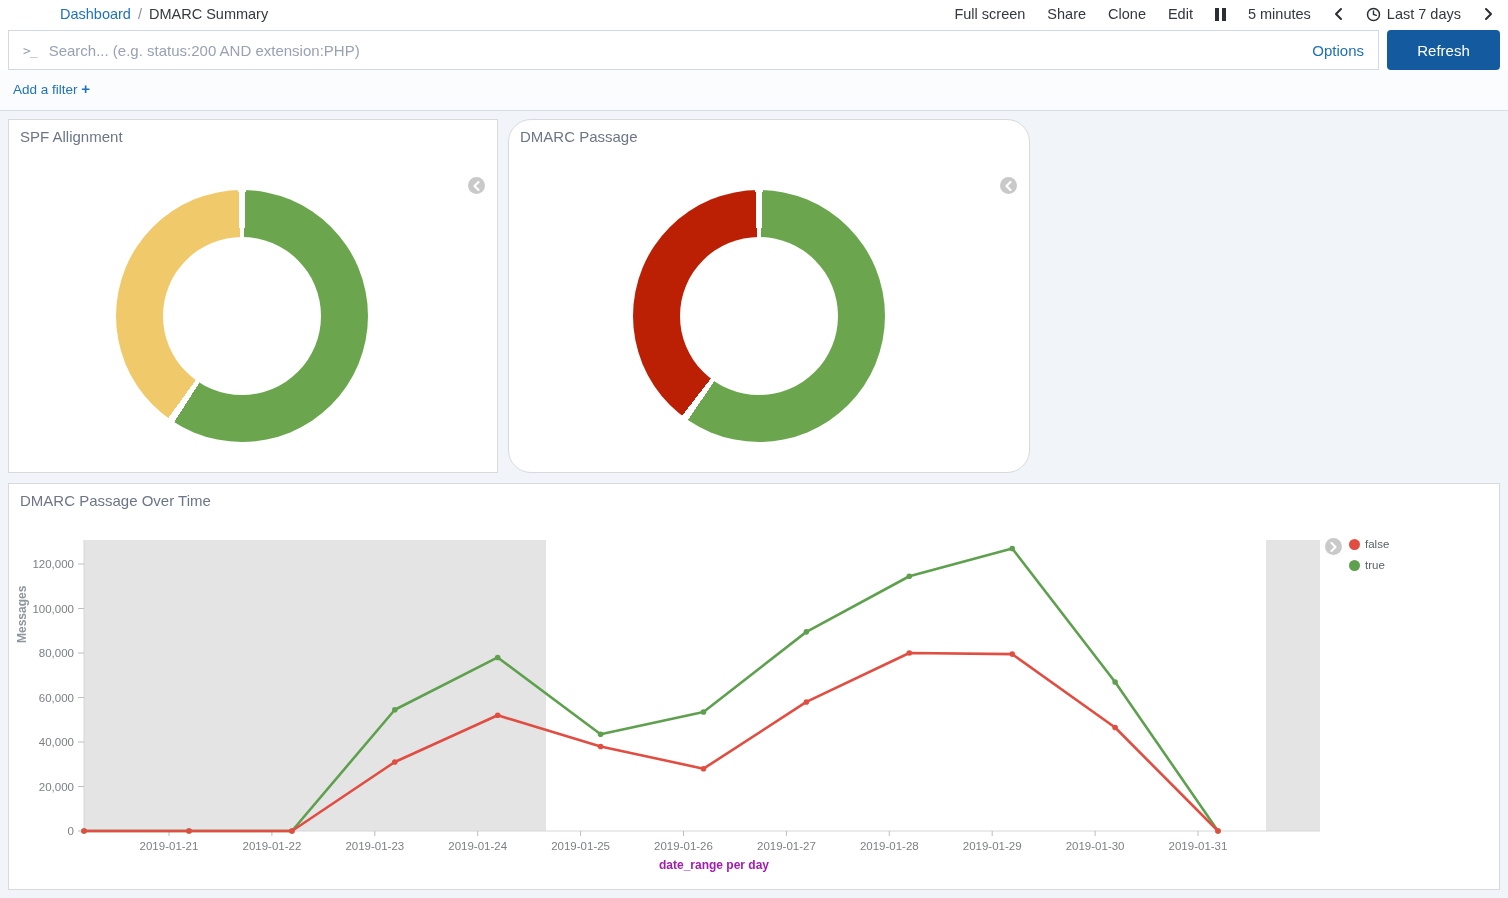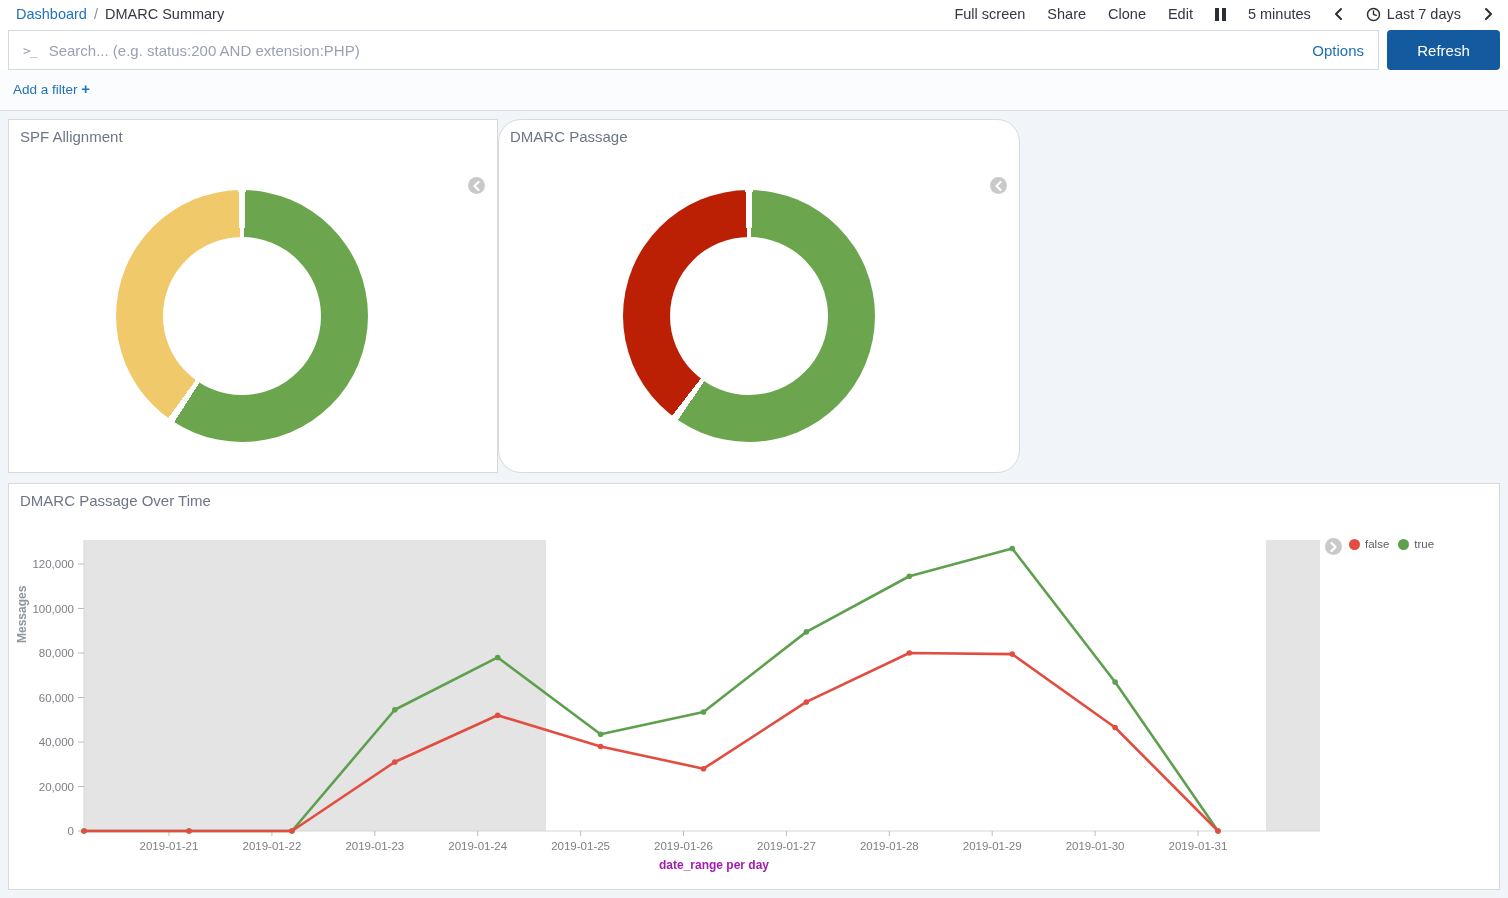--- a/index.html
+++ b/index.html
@@ -5,21 +5,21 @@
   * { box-sizing: border-box; margin: 0; padding: 0; }
   html,body { width:1508px; height:898px; }
   body {
     font-family: "Liberation Sans", sans-serif;
     background:#ffffff; color:#343741; overflow:hidden;
   }
 
   
   .topnav{ height:26px; display:flex; justify-content:space-between; align-items:center; padding:2px 14px 0 16px; background:#fff;}
   .breadcrumb{ font-size:14.5px; display:flex; gap:7px; align-items:baseline;}
-  .breadcrumb .link{ color:#2173b8; cursor:pointer;}
+  .breadcrumb .link{ color:#2173b8; cursor:pointer;margin-left:44px;}
   .breadcrumb .sep{ color:#8a8f98;}
   .breadcrumb .current{ color:#36393f;}
   .nav-items{ display:flex; align-items:center; gap:22px; font-size:14.5px; color:#343741;}
   .nav-item{ cursor:pointer; display:flex; align-items:center; gap:6px;}
   .pause-icon{ display:inline-flex; gap:3px; }
   .pause-icon i{ display:block; width:4px; height:13px; background:#2b2e33;}
   .chev{ display:inline-flex; }
 
   
   .query-row{ display:flex; align-items:stretch; gap:8px; padding:4px 8px 0 8px; background:#fff;}
@@ -29,21 +29,21 @@
   .options-link{ color:#1f6fb5; font-size:15px; cursor:pointer; margin-left:16px;}
   .refresh-btn{ width:113px; background:#135a9e; border:none; border-radius:4px; color:#fff; font-size:15px; font-family:inherit; cursor:pointer;}
 
   
   .filter-row{ padding:10px 13px 12px; background:#fbfcfd; border-bottom:1px solid #d8dde6;}
   .add-filter{ color:#2173b8; font-size:13.5px; cursor:pointer;}
   .add-filter b{ font-size:15px; font-weight:700;}
 
   
   .dashboard{ background:#f1f4f8; padding:8px; height:787px; display:flex; flex-direction:column; gap:10px;}
-  .row{ display:flex; gap:0;}
+  .row{ display:flex; gap:10px;}
   .panel{ position:relative; background:#fff; border:1px solid #d9d9d9;}
   .p1{ width:490px; height:354px;}
   .p2{ width:460px; height:354px;}
   .p3{ width:522px; height:354px;border-radius:23px;}
   .p4{ width:1492px; height:407px;}
   .panel-title{ position:absolute; top:8px; left:11px; font-size:15px; color:#6d7686;}
 
   .legend-toggle{ position:absolute; width:17px; height:17px; border-radius:50%;
     background:#9d9d9d; opacity:.55; display:flex; align-items:center; justify-content:center; cursor:pointer;}
   .donut-panel .legend-toggle{ top:57px; right:12px;}
@@ -51,21 +51,21 @@
   .donut{ position:absolute; width:252px; height:252px; border-radius:50%; top:70px; cursor:pointer;}
   .donut::after{ content:""; position:absolute; inset:47px; border-radius:50%; background:#fff;}
   .d0{ left:107px;} .d1{ left:93px;} .d2{ left:124px;}
 
   
   .chart-svg{ position:absolute; left:0; top:0; cursor:crosshair;}
   .axis-title-y{ position:absolute; left:6px; top:145px; width:14px; font-size:12px; font-weight:700; color:#8d959d;
     transform:rotate(-90deg); transform-origin:center; white-space:nowrap; }
   .axis-title-x{ position:absolute; left:0; width:1410px; text-align:center; top:374px; font-size:12px; font-weight:700; color:#a21caf;}
   .line-legend-toggle{ left:1316px; top:54px;}
-  .legend-items{ position:absolute; left:1340px; top:54px; display:flex; flex-direction:row; gap:9px;}
+  .legend-items{ position:absolute; left:1340px; top:54px; display:flex; flex-direction:column; gap:9px;}
   .legend-item{ display:flex; align-items:center; gap:5px; cursor:pointer;}
   .legend-dot{ width:11px; height:11px; border-radius:50%;}
   .legend-label{ font-size:11.5px; color:#5c6066;}
 </style>
 </head>
 <body>
 
 <div class="topnav">
   <div class="breadcrumb">
     <span class="link">Dashboard</span>

